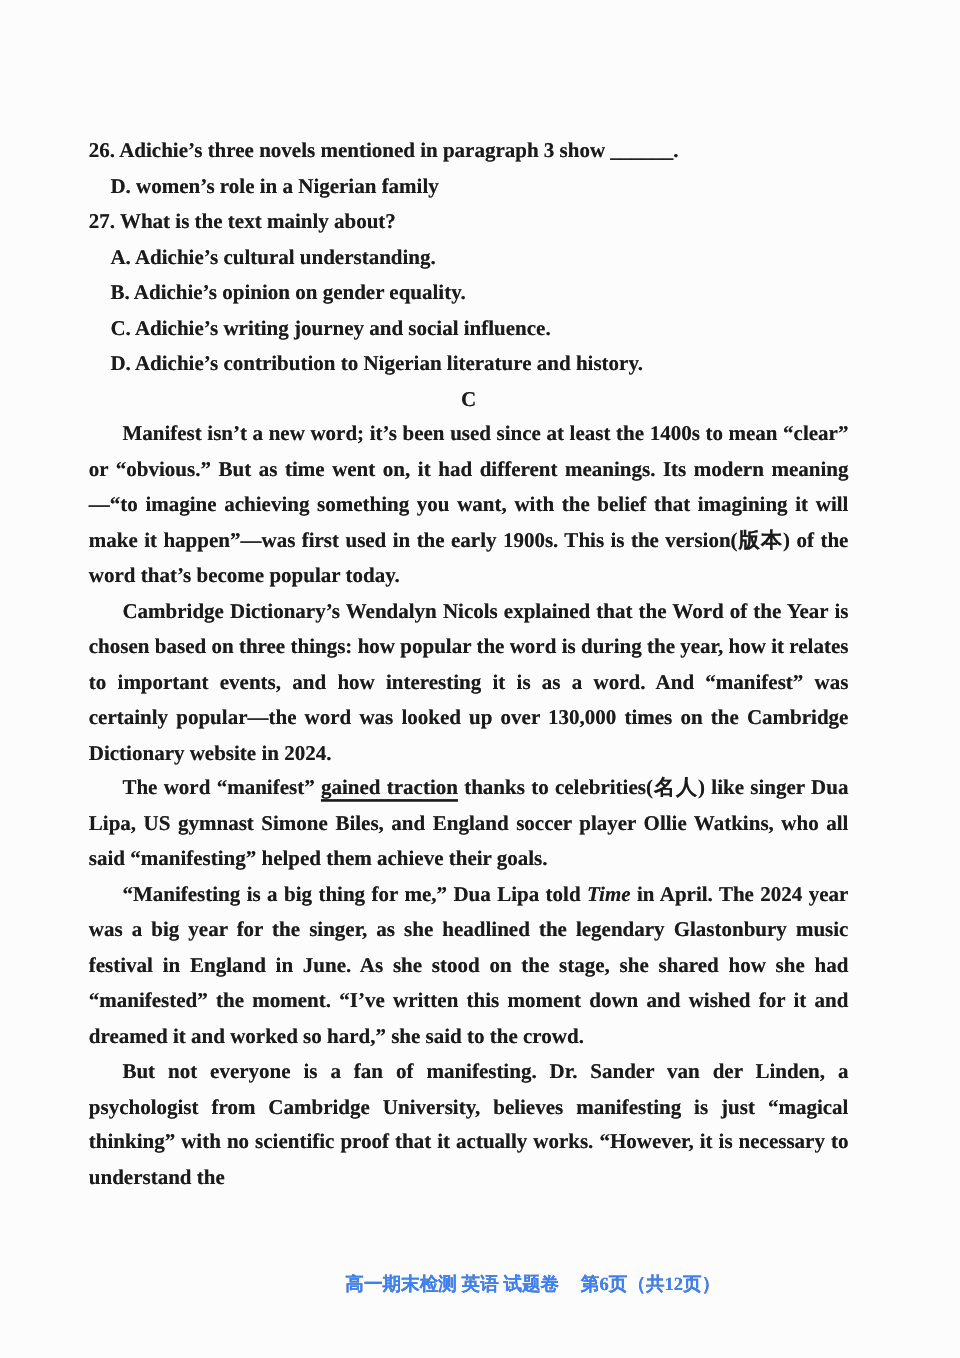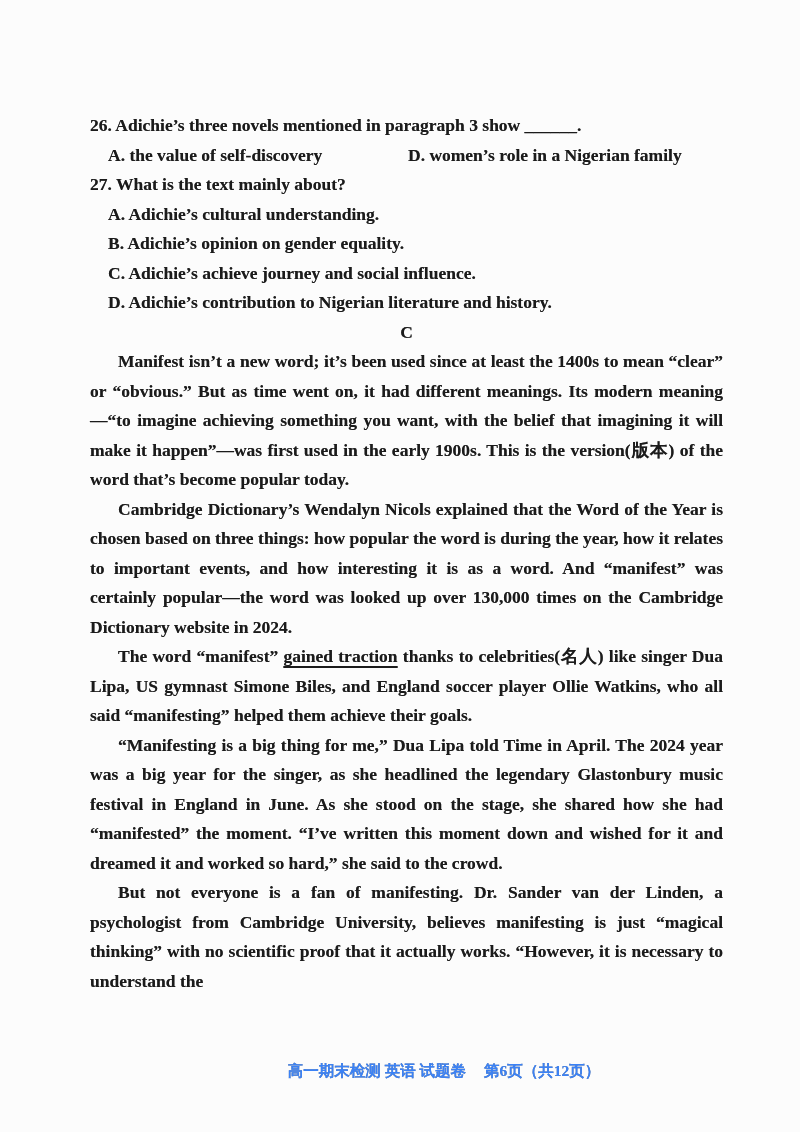--- a/index.html
+++ b/index.html
@@ -11,21 +11,21 @@
     height: 1132px;
     position: relative;
     background: #fcfcfc;
     color: #1b1b1b;
     font-family: "Liberation Serif", "DejaVu Serif", serif;
     font-weight: 700;
     overflow: hidden;
   }
   .content {
     position: absolute;
-    left: 90px;
+    left: 74px;
     top: 111px;
     width: 633px;
     font-size: 17.5px;
     line-height: 29.5px;
     text-shadow: 0 0 0.4px rgba(0,0,0,0.55);
   }
   .stem-line {
     white-space: nowrap;
   }
   .opt-grid {
@@ -46,20 +46,21 @@
     margin: 0;
     text-align: justify;
     text-indent: 28px;
   }
   .seg-underline {
     text-decoration: underline;
     text-underline-offset: 4px;
     text-decoration-thickness: 1.6px;
   }
   .seg-italic {
+    font-style: italic;
   }
   .footer {
     position: absolute;
     top: 1059px;
     left: 0;
     width: 100%;
     display: flex;
     justify-content: center;
     gap: 18px;
     font-size: 15.5px;
@@ -75,24 +76,20 @@
 
 <div class="content">
 
   <div>
     <div class="stem-line">
       <span>26.</span>
       <span>Adichie’s three novels mentioned in paragraph 3 show ______.</span>
     </div>
     <div class="opt-grid">
       <div class="opt">
-        <span>A.</span>
-        <span>the value of self-discovery</span>
-      </div>
-      <div class="opt">
         <span>D.</span>
         <span>women’s role in a Nigerian family</span>
       </div>
     </div>
   </div>
 
   <div>
     <div class="stem-line">
       <span>27.</span>
       <span>What is the text mainly about?</span>
@@ -101,21 +98,21 @@
       <div class="opt">
         <span>A.</span>
         <span>Adichie’s cultural understanding.</span>
       </div>
       <div class="opt">
         <span>B.</span>
         <span>Adichie’s opinion on gender equality.</span>
       </div>
       <div class="opt">
         <span>C.</span>
-        <span>Adichie’s achieve journey and social influence.</span>
+        <span>Adichie’s writing journey and social influence.</span>
       </div>
       <div class="opt">
         <span>D.</span>
         <span>Adichie’s contribution to Nigerian literature and history.</span>
       </div>
     </div>
   </div>
 
   <div class="section-label">C</div>
 

